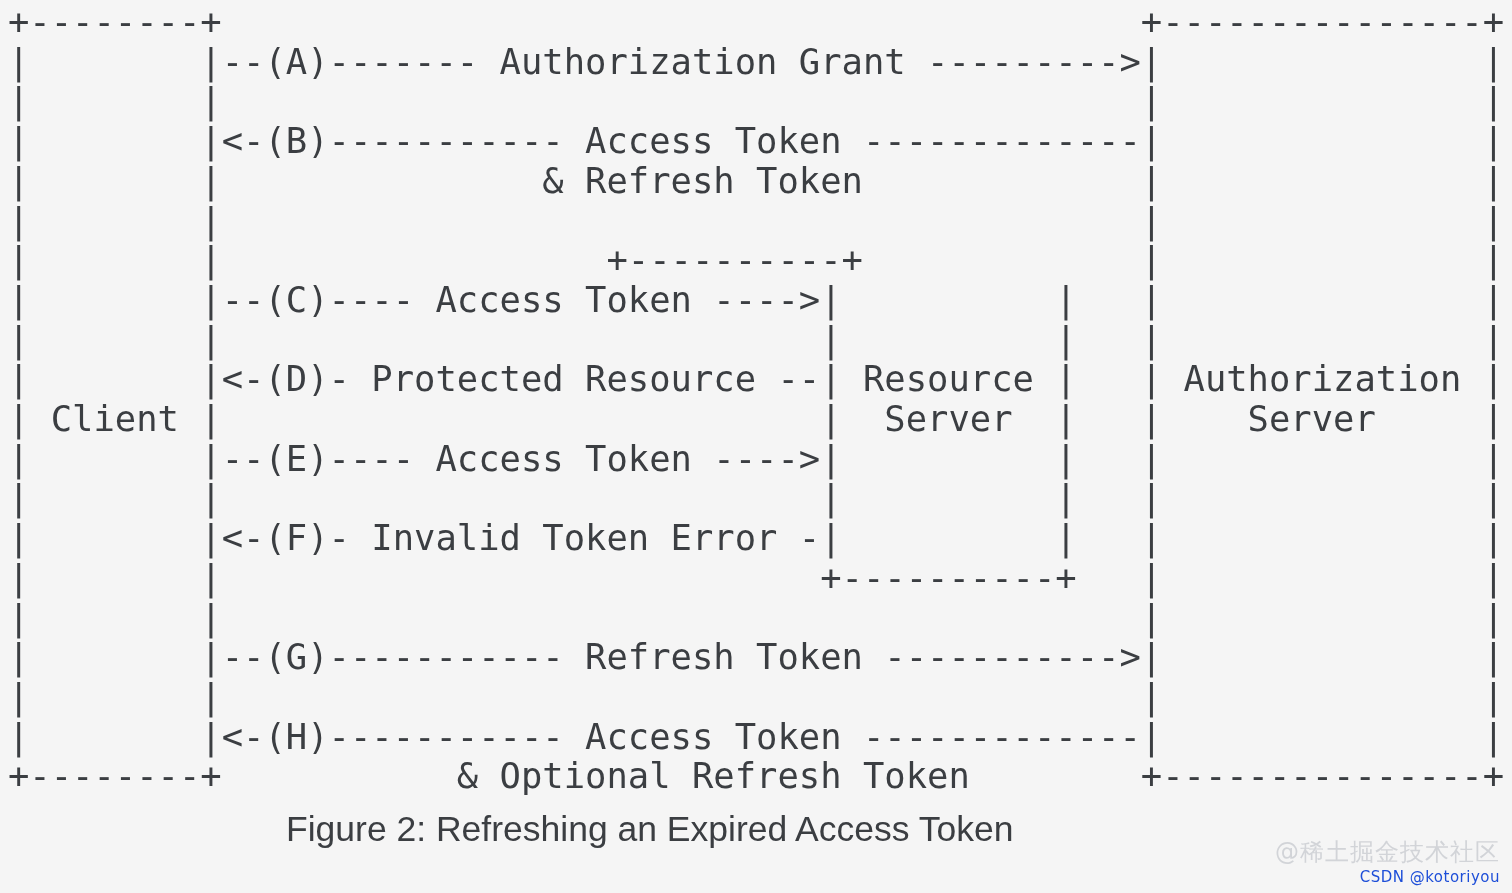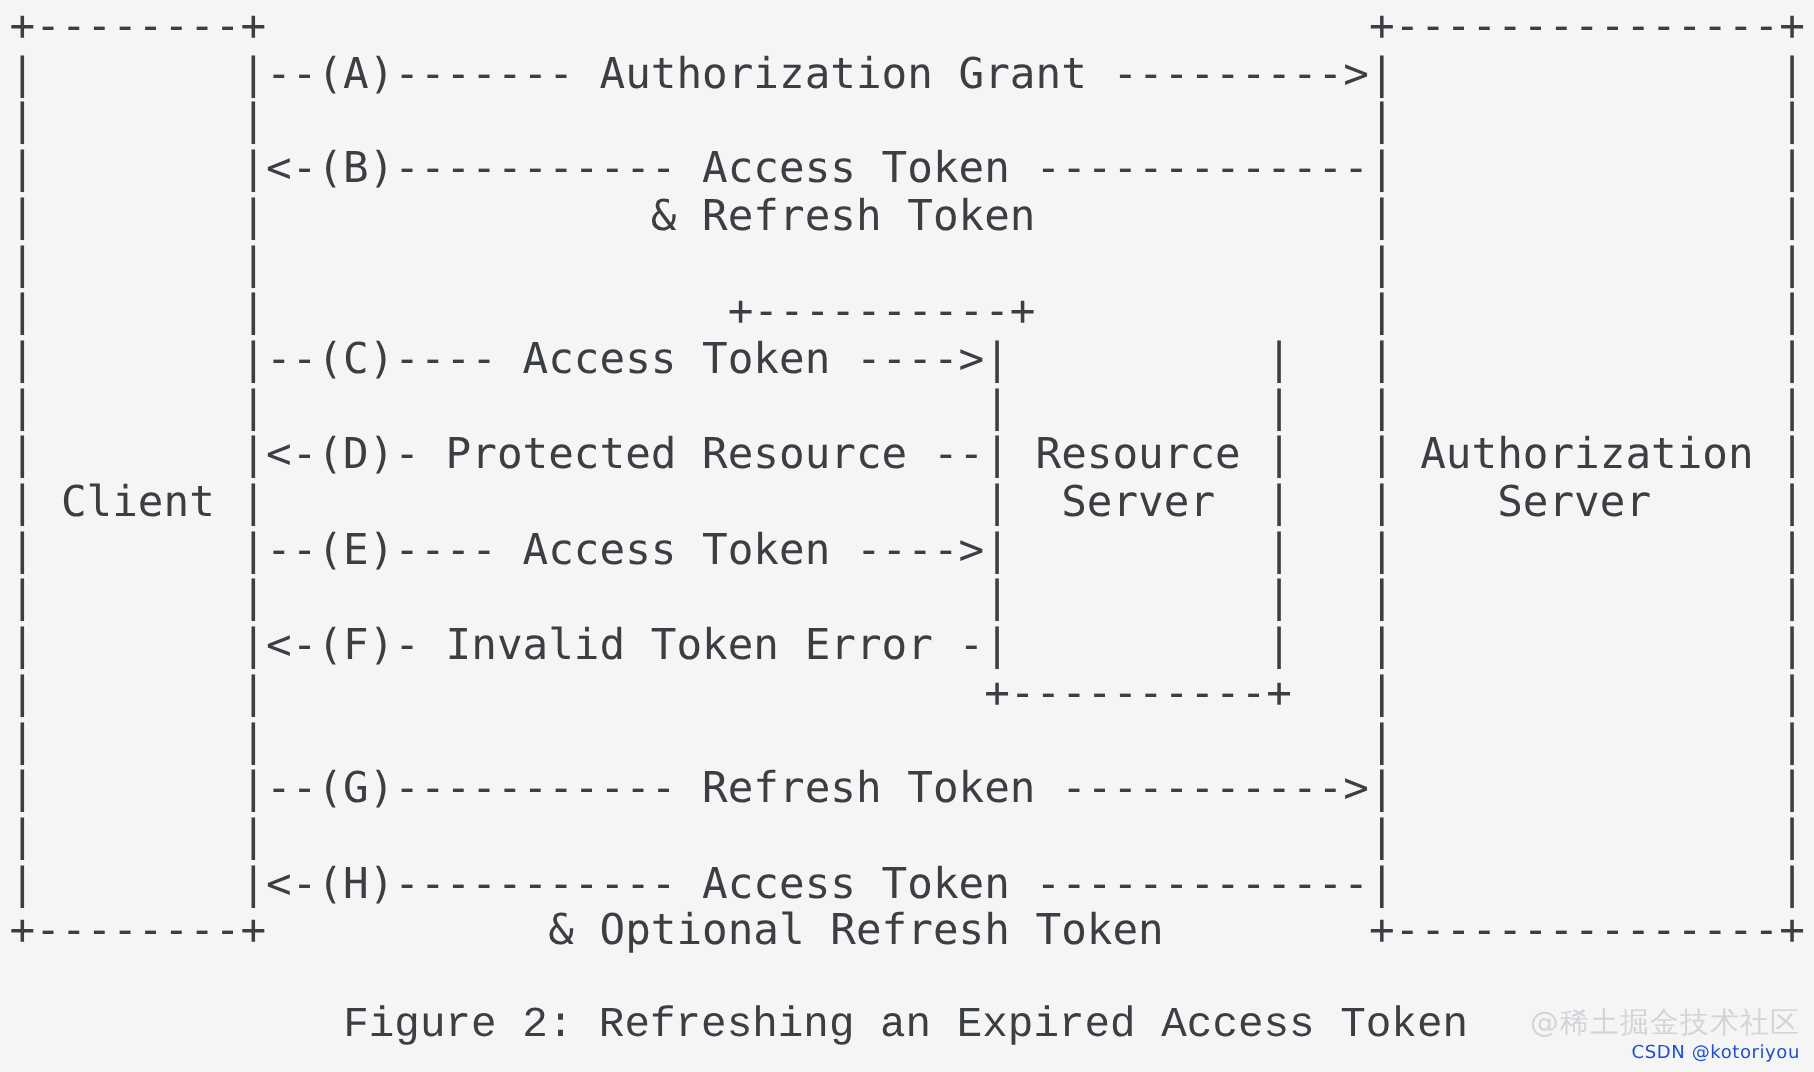--- a/index.html
+++ b/index.html
@@ -34,25 +34,25 @@
     font-size: 28.6px;
     line-height: 39.7px;
     letter-spacing: 0px;
     white-space: pre;
     font-weight: 400;
     -webkit-font-smoothing: antialiased;
   }
   pre.figure-caption {
     position: absolute;
     left: 8px;
-    top: 834px;
+    top: 810px;
     margin: 0;
     padding: 0;
     color: #3b3e42;
-    font-family: Liberation Mono, monospace;
+    font-family: Liberation Sans, sans-serif;
     font-size: 28.6px;
     line-height: 39.7px;
     white-space: pre;
   }
   .watermark {
     position: absolute;
     right: 12px;
     bottom: 6px;
     text-align: right;
     user-select: none;

